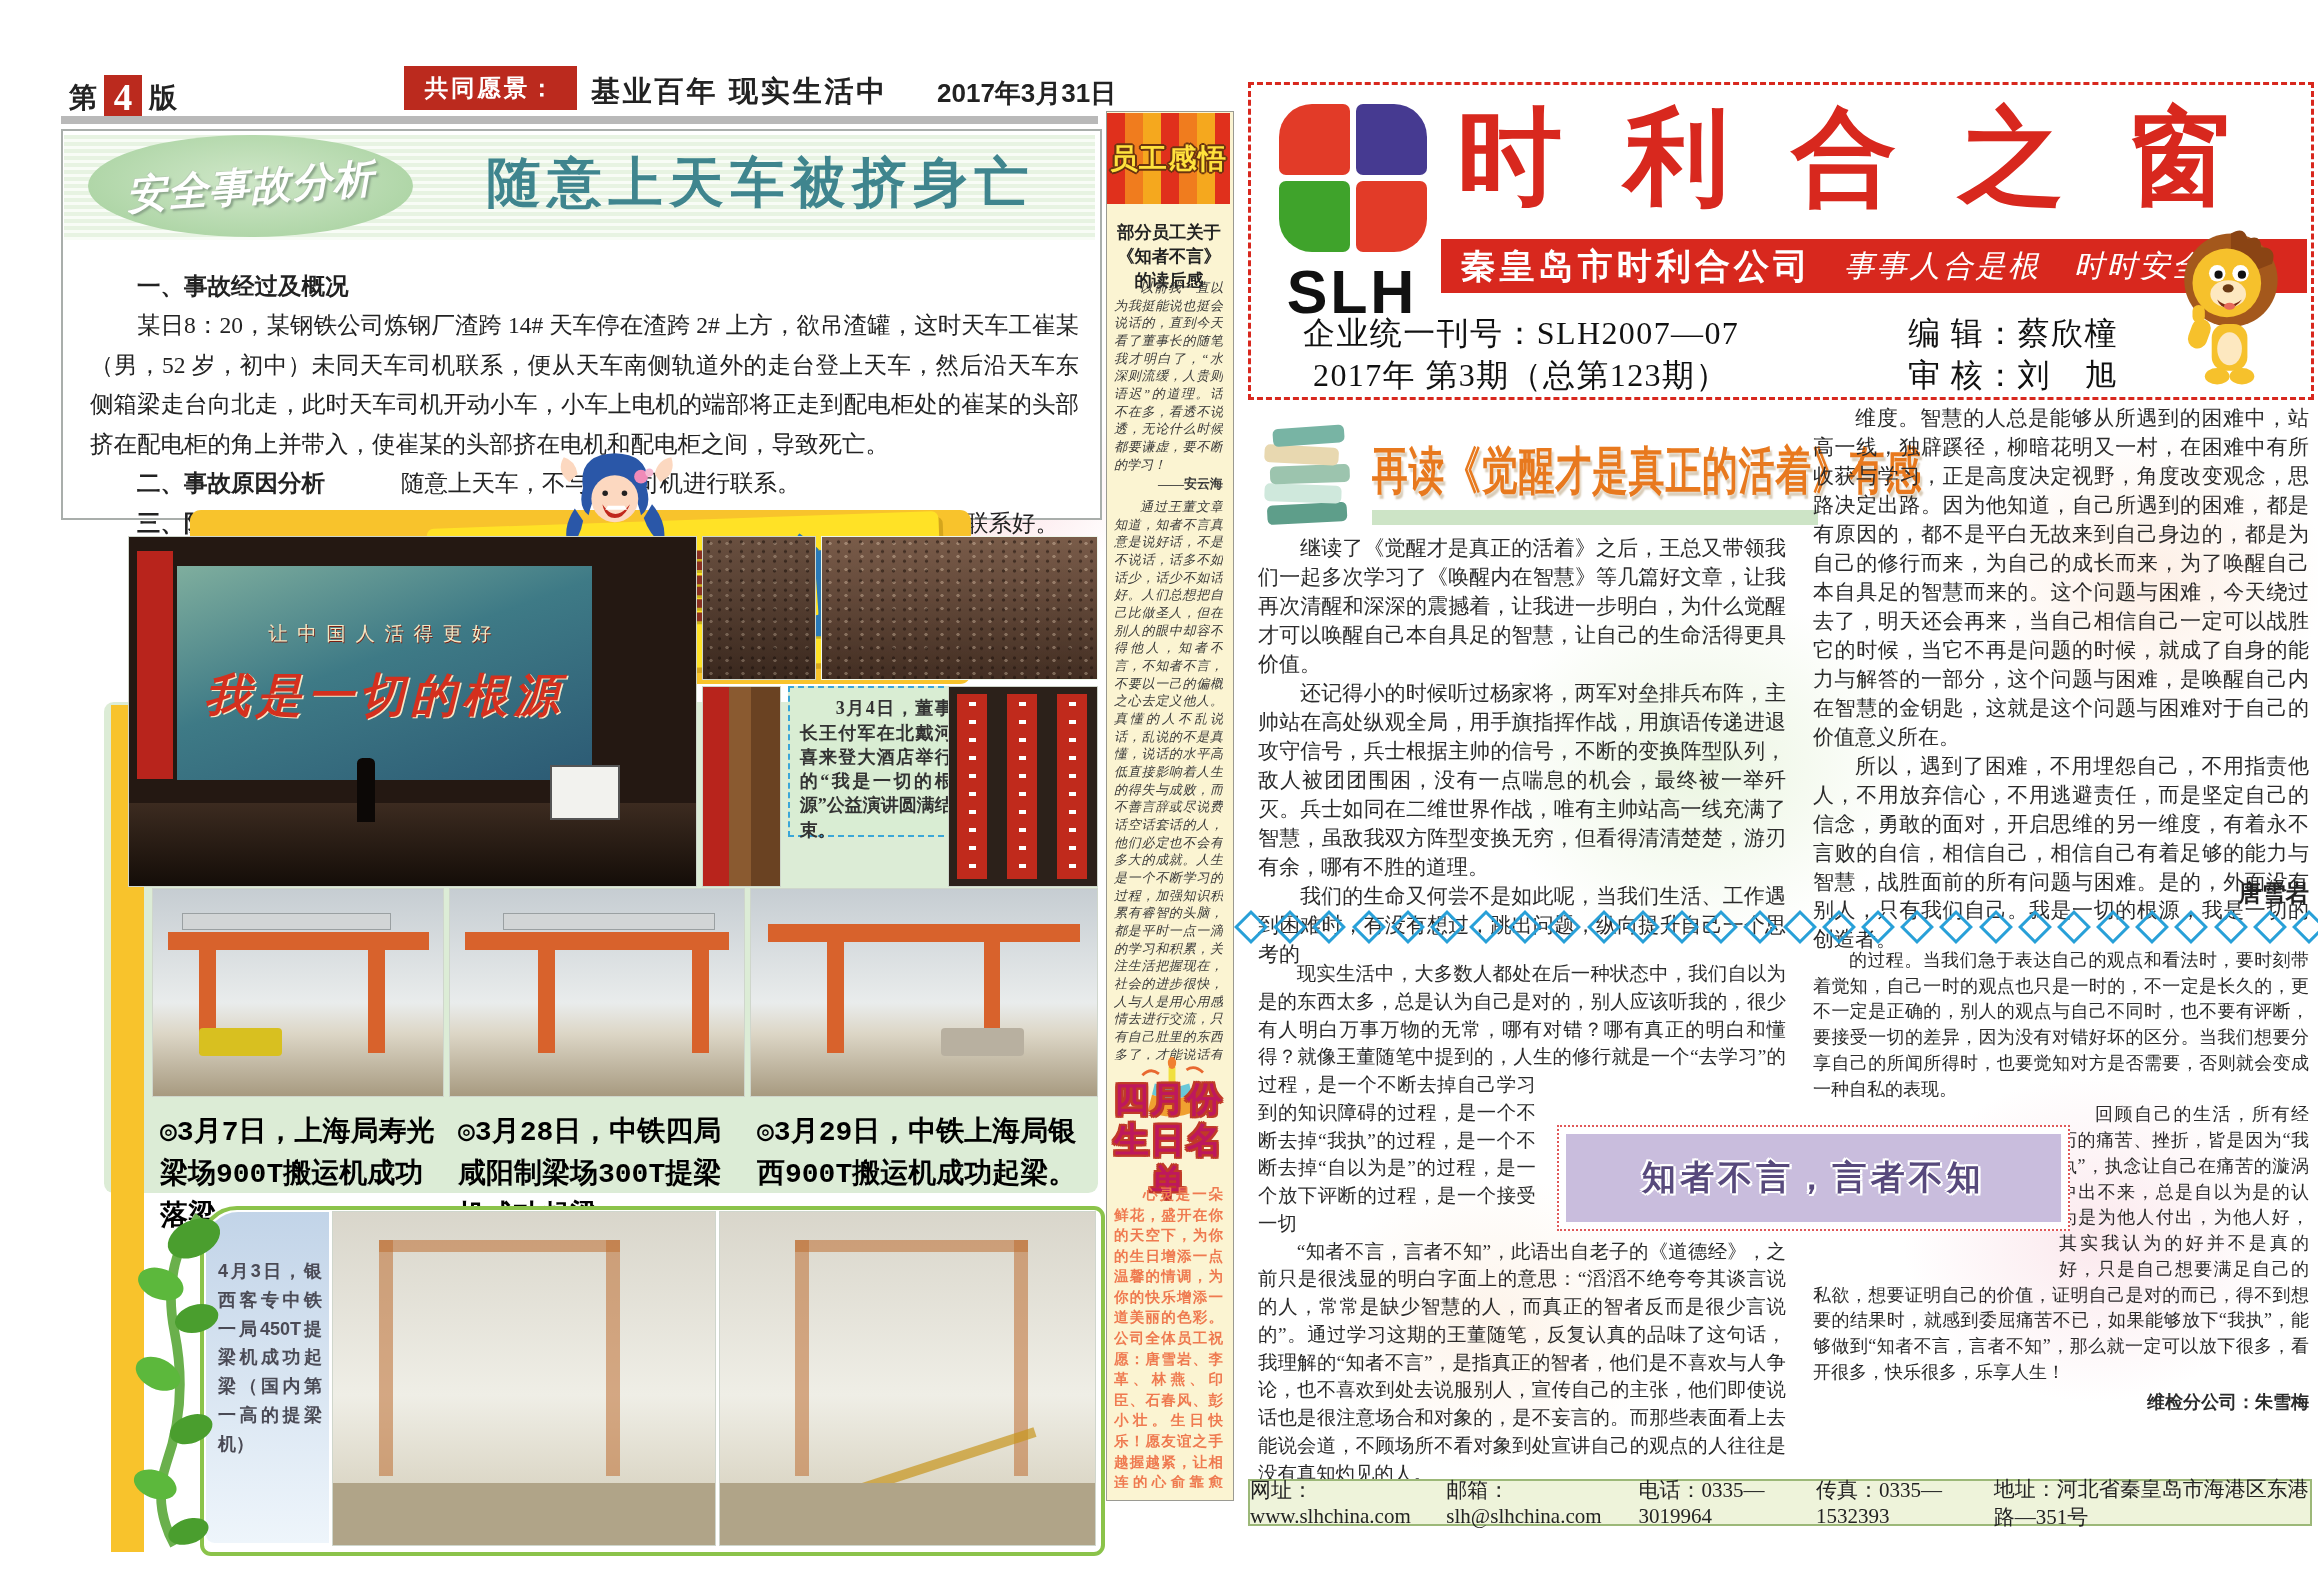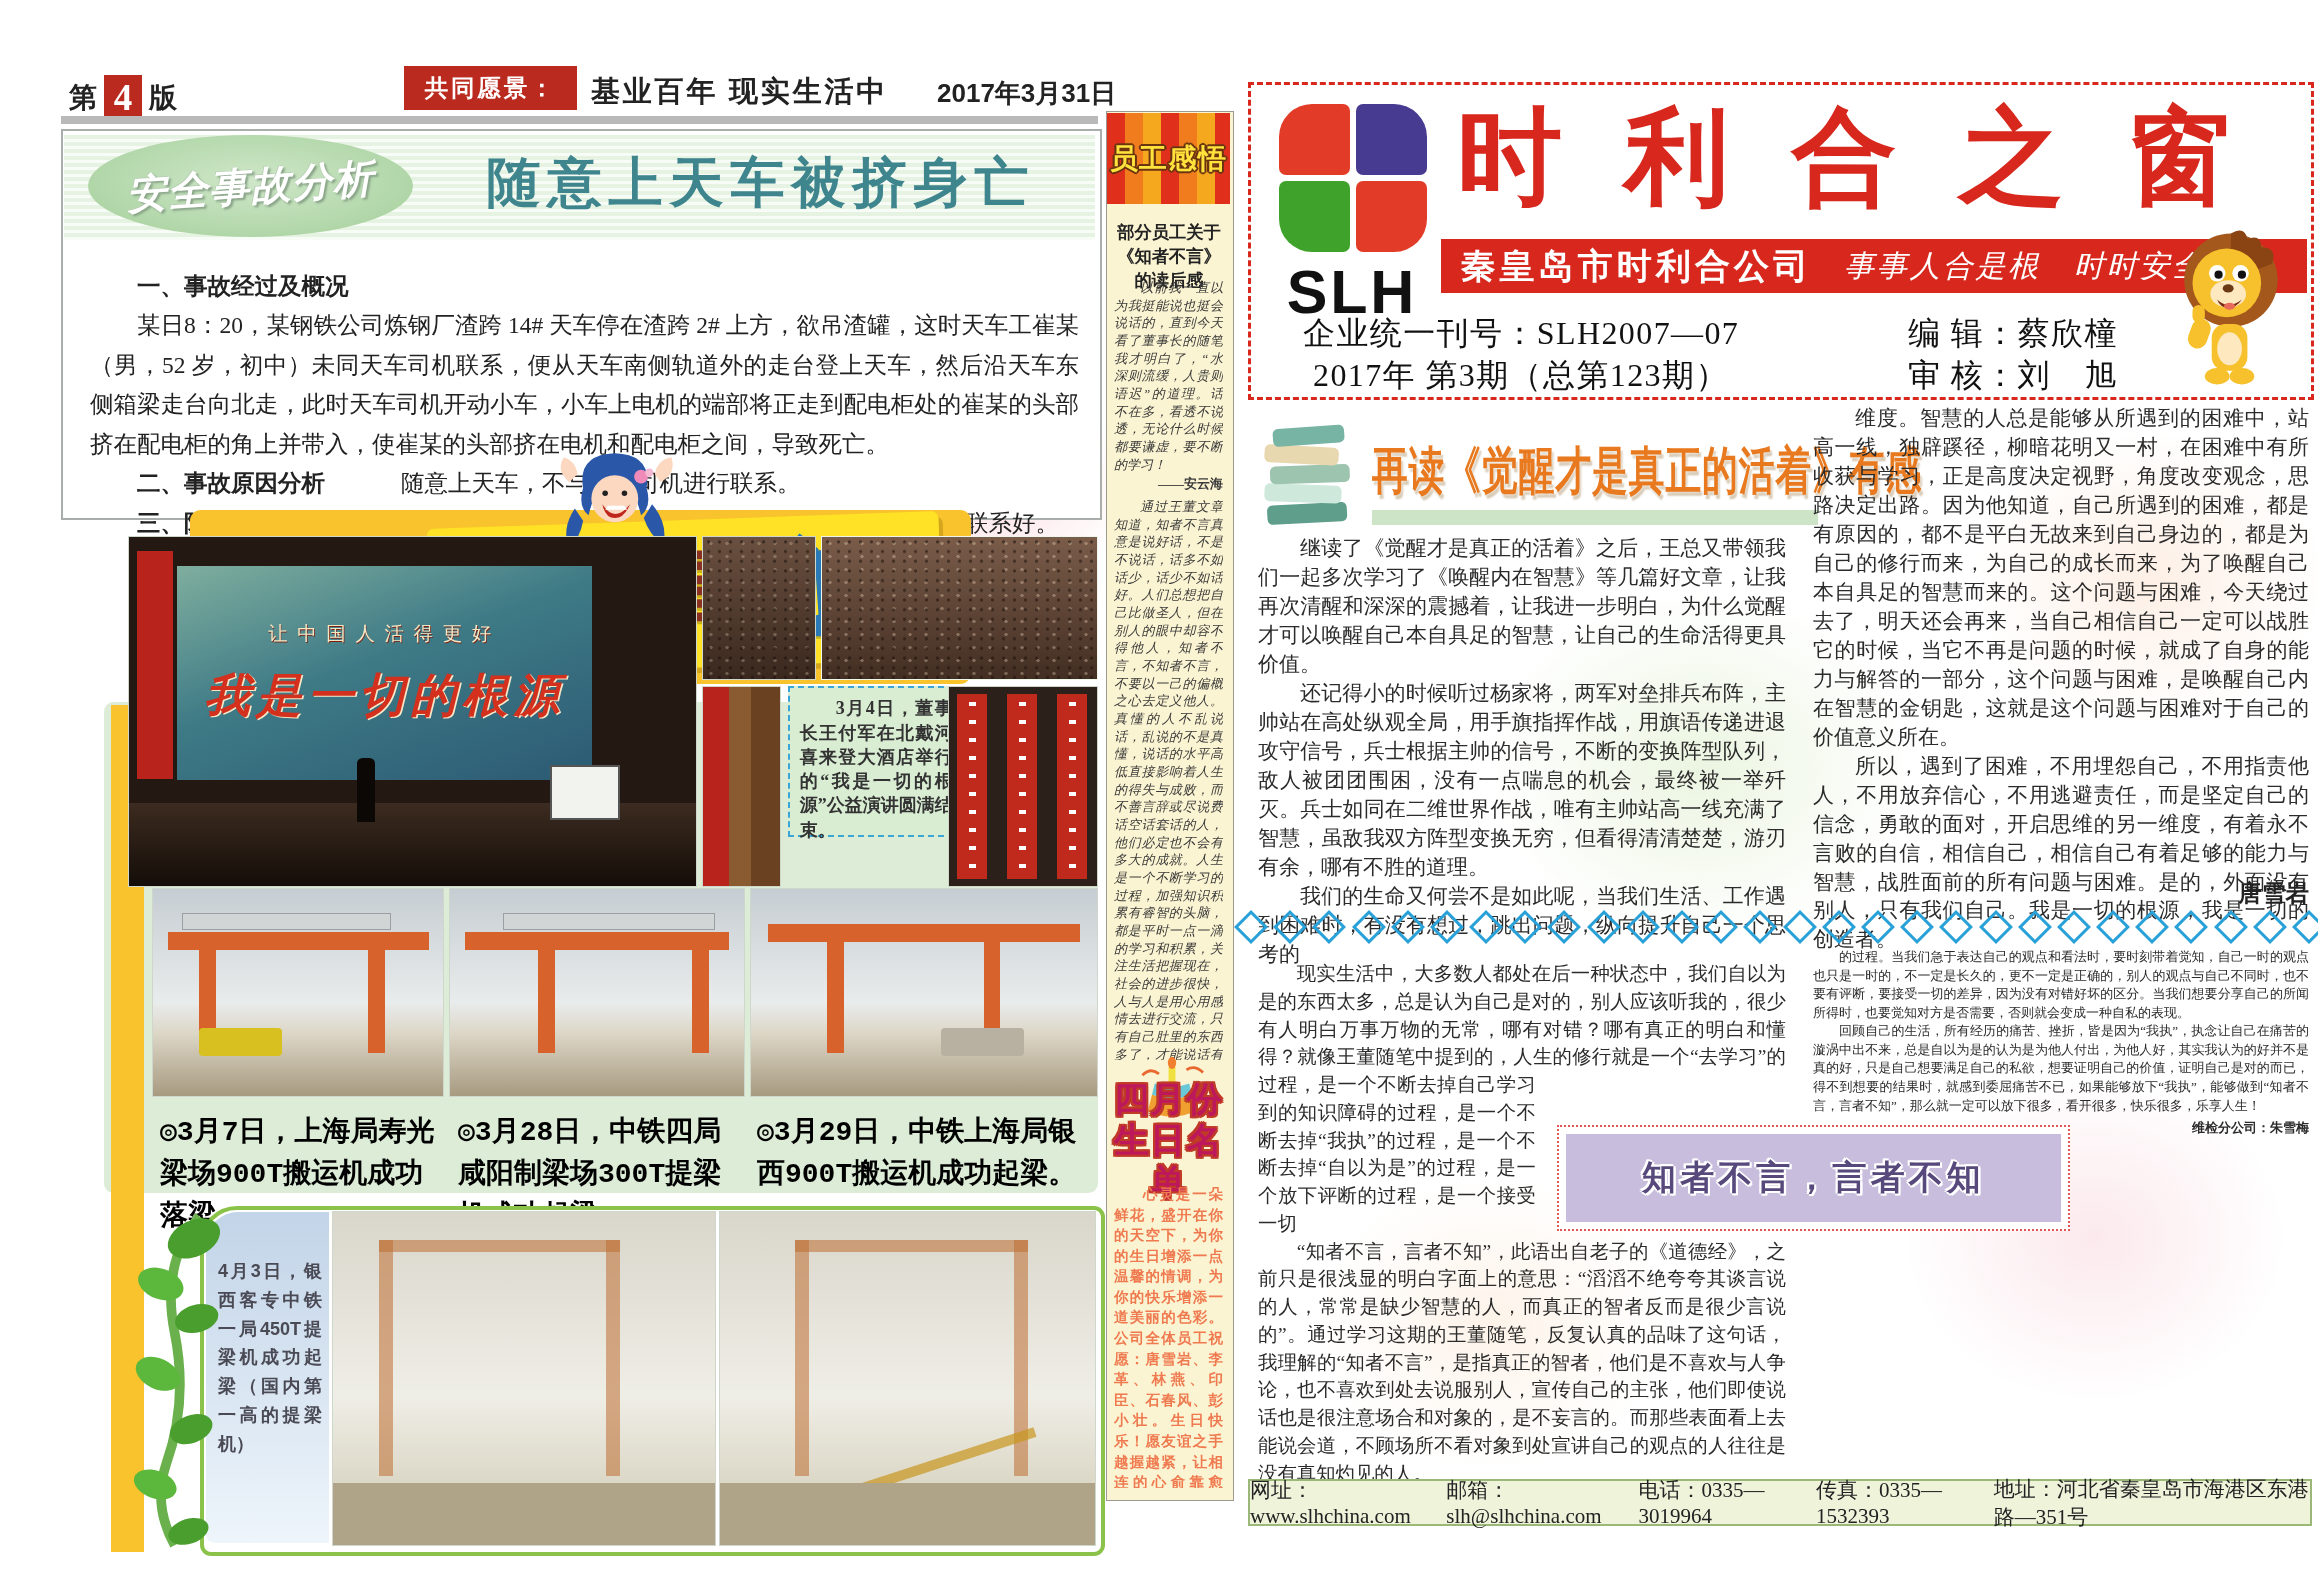--- a/index.html
+++ b/index.html
@@ -158,21 +158,21 @@
   .a1c1{left:1258px;top:534px;width:528px;font-size:21px;line-height:1.38;}
   .a1c2{left:1813px;top:404px;width:496px;font-size:21px;line-height:1.38;}
   .a1-author{left:1825px;top:877px;width:484px;text-align:right;font-size:23.5px;font-weight:bold;}
 
   
   .divider{left:1251px;top:911px;width:1058px;height:32px;display:flex;align-items:center;justify-content:center;}
   .dia{width:18px;height:18px;border:3.5px solid #28a0d8;transform:rotate(45deg);display:inline-block;margin:0 7.6px;flex:none;}
 
   
   .a2c1{left:1258px;top:960px;width:528px;height:505px;font-size:19.4px;line-height:1.43;}
-  .a2c2{left:1813px;top:948px;width:496px;height:512px;font-size:13px;line-height:1.43;}
+  .a2c2{left:1813px;top:948px;width:496px;height:512px;font-size:18px;line-height:1.43;}
   .sp-r{float:right;width:239px;height:264px;shape-outside:inset(133px 0 0 0);margin-left:11px;}
   .sp-l{float:left;width:246px;height:311px;shape-outside:inset(176px 11px 0 0);margin-right:11px;}
   .callout{left:1557px;top:1125px;width:495px;border:2.8px dotted #e05858;padding:7px;background:#fff;}
   .callout-inner{background:#c9bddd;display:flex;align-items:center;justify-content:center;height:88px;}
   .callout-inner span{font-size:34px;font-weight:bold;color:#57497c;letter-spacing:4.1px;
        text-shadow:-2.1px 0 #fff,2.1px 0 #fff,0 -2.1px #fff,0 2.1px #fff,2.1px 2.1px #fff,-2.1px -2.1px #fff;}
   .a2-author{text-indent:0 !important;text-align:right;font-weight:bold;margin-top:4.1px !important;}
 
   
   .footer{left:1248px;top:1479px;width:1060px;height:43px;background:#eef3da;border:2.1px solid #9cb878;

